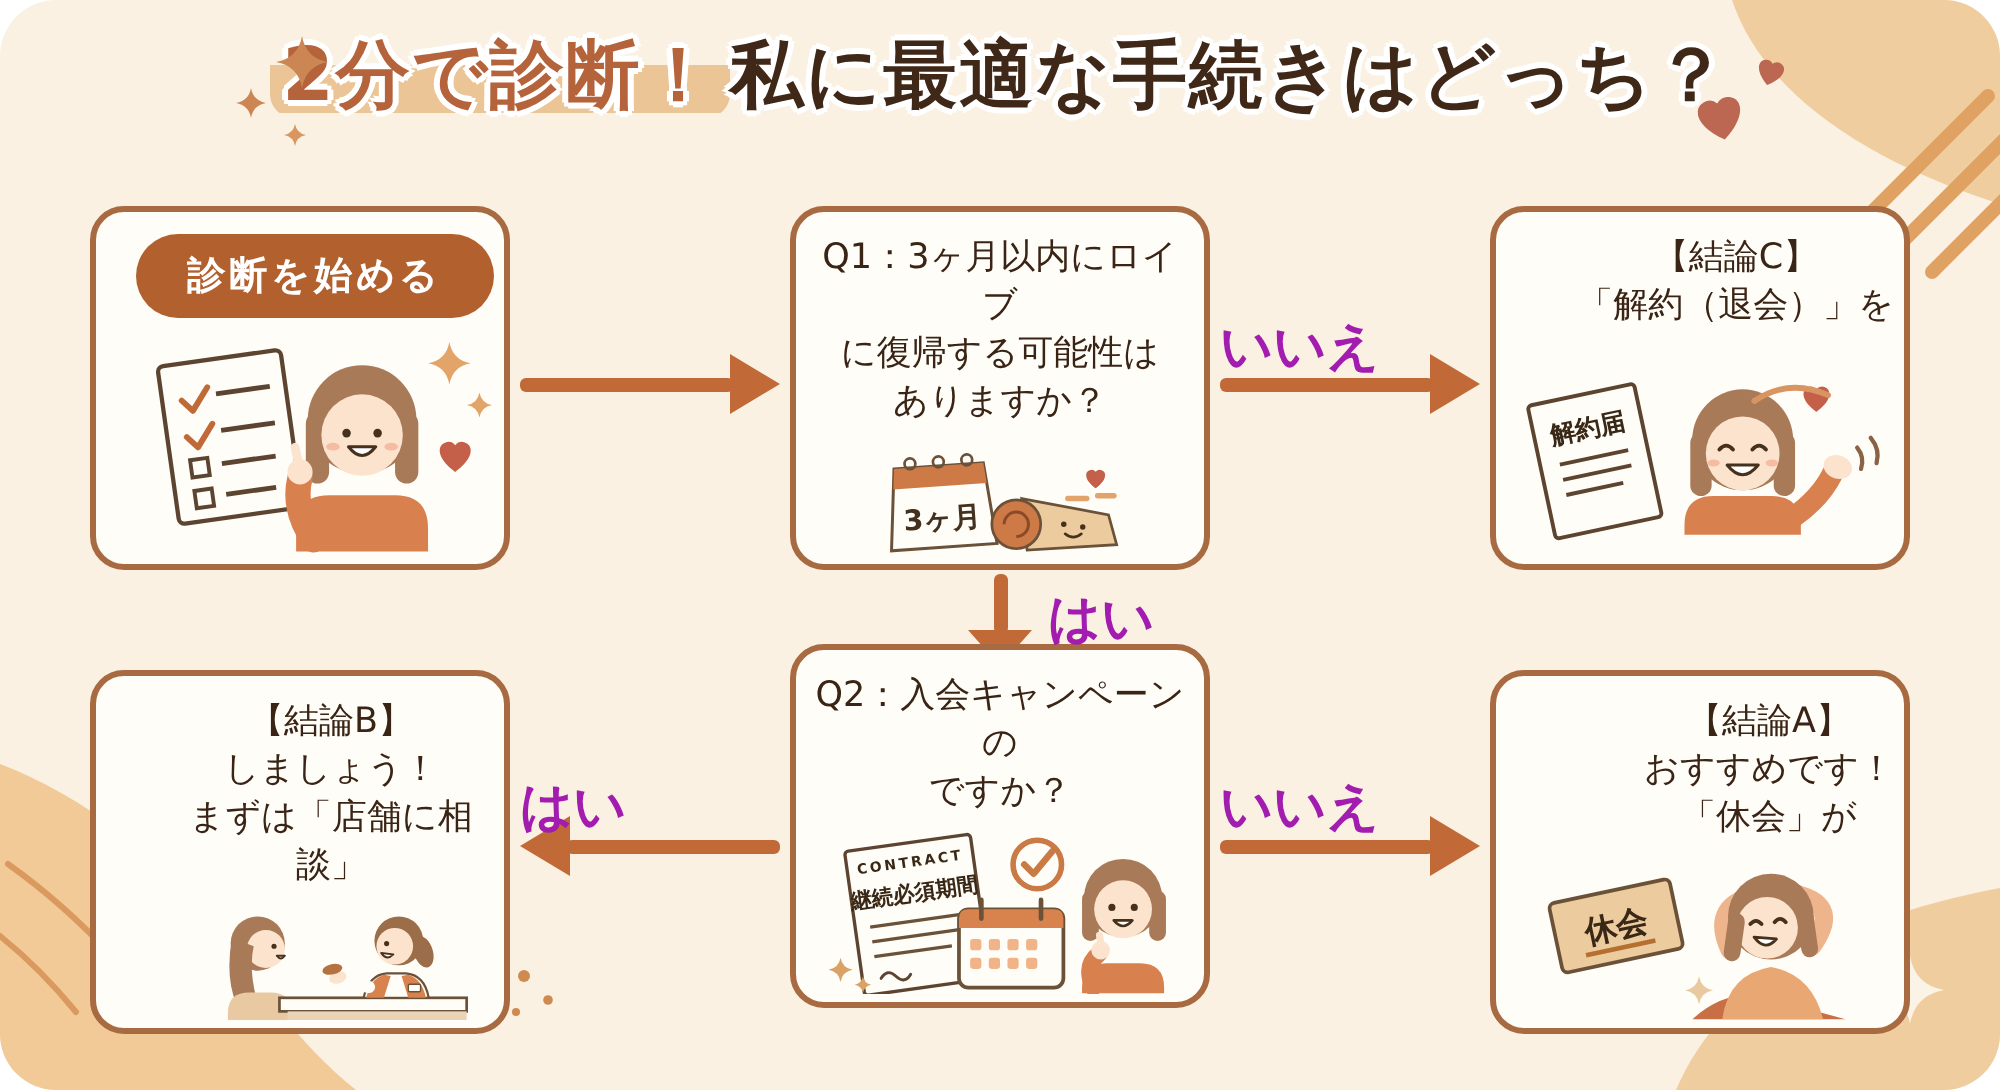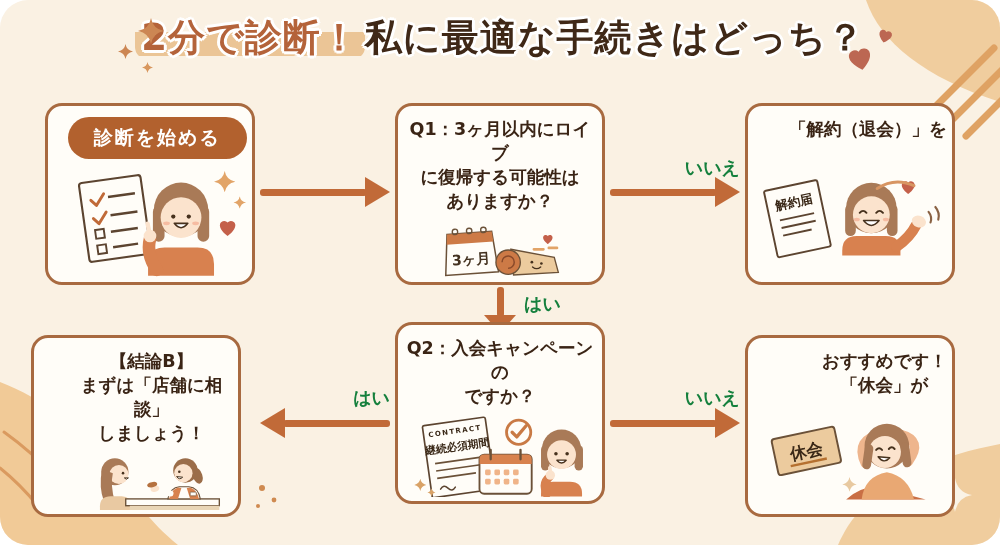--- a/index.html
+++ b/index.html
@@ -27,21 +27,21 @@
   .title-sparkles{position:absolute;left:116px;top:-4px;}
   .title-hearts{position:absolute;left:842px;top:8px;}
 
   
   .box{
     position:absolute;width:210px;height:182px;box-sizing:border-box;
     background:#fffdf8;border:3px solid #a86a40;border-radius:17px;
     display:flex;flex-direction:column;align-items:flex-end;
     padding:11px 5px 4px;z-index:2;
   }
-  .box-text{font-size:17.5px;font-weight:700;line-height:1.38;color:#3a2415;text-align:center;}
+  .box-text{font-size:17.5px;font-weight:400;line-height:1.38;color:#3a2415;text-align:center;}
   .illus{width:100%;flex:1;min-height:0;}
   .start-pill{
     background:#b2612e;color:#fff;font-size:19px;font-weight:800;
     border-radius:22px;padding:8px 26px;letter-spacing:2px;cursor:pointer;
   }
 
   
   .arrow{position:absolute;z-index:1;}
   .arrow.h{height:30px;}
   .arrow.h .shaft{position:absolute;top:11.5px;height:7px;background:#c16a38;border-radius:3px;}
@@ -49,21 +49,21 @@
   .arrow.right .head{position:absolute;right:0;top:0;width:0;height:0;
     border-top:15px solid transparent;border-bottom:15px solid transparent;border-left:25px solid #c16a38;}
   .arrow.left .shaft{left:23px;right:0;}
   .arrow.left .head{position:absolute;left:0;top:0;width:0;height:0;
     border-top:15px solid transparent;border-bottom:15px solid transparent;border-right:25px solid #c16a38;}
   .arrow.v{width:32px;height:46px;}
   .arrow.v .shaft{position:absolute;left:12.5px;width:7px;top:0;bottom:16px;background:#c16a38;border-radius:3px;}
   .arrow.v .head{position:absolute;bottom:0;left:0;width:0;height:0;
     border-left:16px solid transparent;border-right:16px solid transparent;border-top:18px solid #c16a38;}
   .arrow-label{
-    position:absolute;z-index:2;font-size:18px;font-weight:800;color:#15803d;text-align:right;
+    position:absolute;z-index:2;font-size:26px;font-weight:800;color:#a21caf;text-align:left;
   }
   .hidden-defs{position:absolute;width:0;height:0;overflow:hidden;}
 </style>
 </head>
 <body>
 
 <svg class="hidden-defs" aria-hidden="true">
   <defs>
     <symbol id="ic-heart" viewBox="0 0 24 24">
       <path d="M12 21s-8-5.3-8-11a4.5 4.5 0 0 1 8-2.8 4.5 4.5 0 0 1 8 2.8c0 5.7-8 11-8 11z"></path>
@@ -168,20 +168,21 @@
         <circle cx="161" cy="73" r="2" fill="#46311d"></circle>
         <path d="M148 78 q6 5 12 0" stroke="#46311d" stroke-width="2" fill="none" stroke-linecap="round"></path>
       </g>
       <use href="#ic-heart" x="160" y="26" width="21" height="21" fill="#c4604a"></use>
       <path d="M150 52 h14 M172 50 h12" stroke="#e2a468" stroke-width="4" stroke-linecap="round"></path>
     </svg>
   </div>
 
   <div class="box" style="left:745px;top:103px;">
     <div class="box-text">
+      <div>【結論C】</div>
       <div>「解約（退会）」を</div>
     </div>
     <svg class="illus" viewBox="0 0 200 95" preserveAspectRatio="xMidYMid meet">
       <g transform="rotate(-12 46 58)">
         <rect x="18" y="22" width="56" height="70" rx="2" fill="#fffdf8" stroke="#5c4430" stroke-width="2"></rect>
         <text x="46" y="44" font-size="13" font-weight="bold" fill="#3a2817" text-anchor="middle">解約届</text>
         <line x1="28" y1="55" x2="64" y2="55" stroke="#5c4430" stroke-width="2"></line>
         <line x1="28" y1="63" x2="64" y2="63" stroke="#5c4430" stroke-width="2"></line>
         <line x1="28" y1="71" x2="58" y2="71" stroke="#5c4430" stroke-width="2"></line>
       </g>
@@ -197,25 +198,25 @@
         <path d="M92 95 v-5 q0-15 15-15 h30 q15 0 15 15 v5 z" fill="#d8814f"></path>
         <path d="M148 86 Q162 76 168 64" stroke="#d8814f" stroke-width="11" fill="none" stroke-linecap="round"></path>
         <ellipse cx="171" cy="60" rx="7.5" ry="6" fill="#fbe3cd" transform="rotate(20 171 60)"></ellipse>
         <path d="M181 50 q4 5 2 11 M188 45 q5 6 3 13" stroke="#8a6244" stroke-width="2.2" fill="none" stroke-linecap="round"></path>
       </g>
       <use href="#ic-heart" x="150" y="14" width="20" height="20" fill="#c4604a"></use>
       <path d="M128 26 q18 -12 38 -3" stroke="#d89562" stroke-width="3" fill="none" stroke-linecap="round"></path>
     </svg>
   </div>
 
-  <div class="box" style="left:31px;top:335px;padding-left:36px;">
+  <div class="box" style="left:45px;top:335px;padding-left:36px;">
     <div class="box-text">
       <div>【結論B】</div>
+      <div>しましょう！</div>
       <div>まずは「店舗に相談」</div>
-      <div>しましょう！</div>
     </div>
     <svg class="illus" viewBox="0 0 200 95" preserveAspectRatio="xMidYMid meet">
       <g>
         <circle cx="46" cy="38" r="20" fill="#a97a57"></circle>
         <circle cx="52" cy="42" r="14" fill="#fbe3cd"></circle>
         <path d="M27 34 q-5 28 3 48 l16 0 q-7 -24 -3 -42 z" fill="#a97a57"></path>
         <circle cx="58" cy="40" r="1.9" fill="#46311d"></circle>
         <path d="M60 47 q3 4 6 0 z" fill="#fff" stroke="#46311d" stroke-width="1.4" stroke-linejoin="round"></path>
         <path d="M24 95 v-6 q0-15 16-15 h16 q14 0 14 15 v6 z" fill="#e9c9a2"></path>
       </g>
@@ -288,20 +289,21 @@
         <circle cx="154" cy="72" r="5" fill="#fbe3cd"></circle>
         <rect x="152" y="62" width="3.8" height="11" rx="1.9" fill="#fbe3cd" transform="rotate(-10 154 67)"></rect>
       </g>
       <use href="#ic-sparkle" x="8" y="76" width="13" height="13" fill="#d9a266"></use>
       <use href="#ic-sparkle" x="22" y="86" width="9" height="9" fill="#d9a266"></use>
     </svg>
   </div>
 
   <div class="box" style="left:745px;top:335px;">
     <div class="box-text">
+      <div>【結論A】</div>
       <div>おすすめです！</div>
       <div>「休会」が</div>
     </div>
     <svg class="illus" viewBox="0 0 200 95" preserveAspectRatio="xMidYMid meet">
       <g transform="rotate(-12 55 45)">
         <rect x="22" y="26" width="66" height="38" rx="3" fill="#eccb9e" stroke="#6b5138" stroke-width="2"></rect>
         <text x="55" y="51" font-size="17" font-weight="bold" fill="#3a2817" text-anchor="middle">休会</text>
         <line x1="36" y1="57" x2="74" y2="57" stroke="#b5702f" stroke-width="2.5"></line>
       </g>
       <use href="#ic-sparkle" x="92" y="72" width="15" height="15" fill="#e8c9a0"></use>

